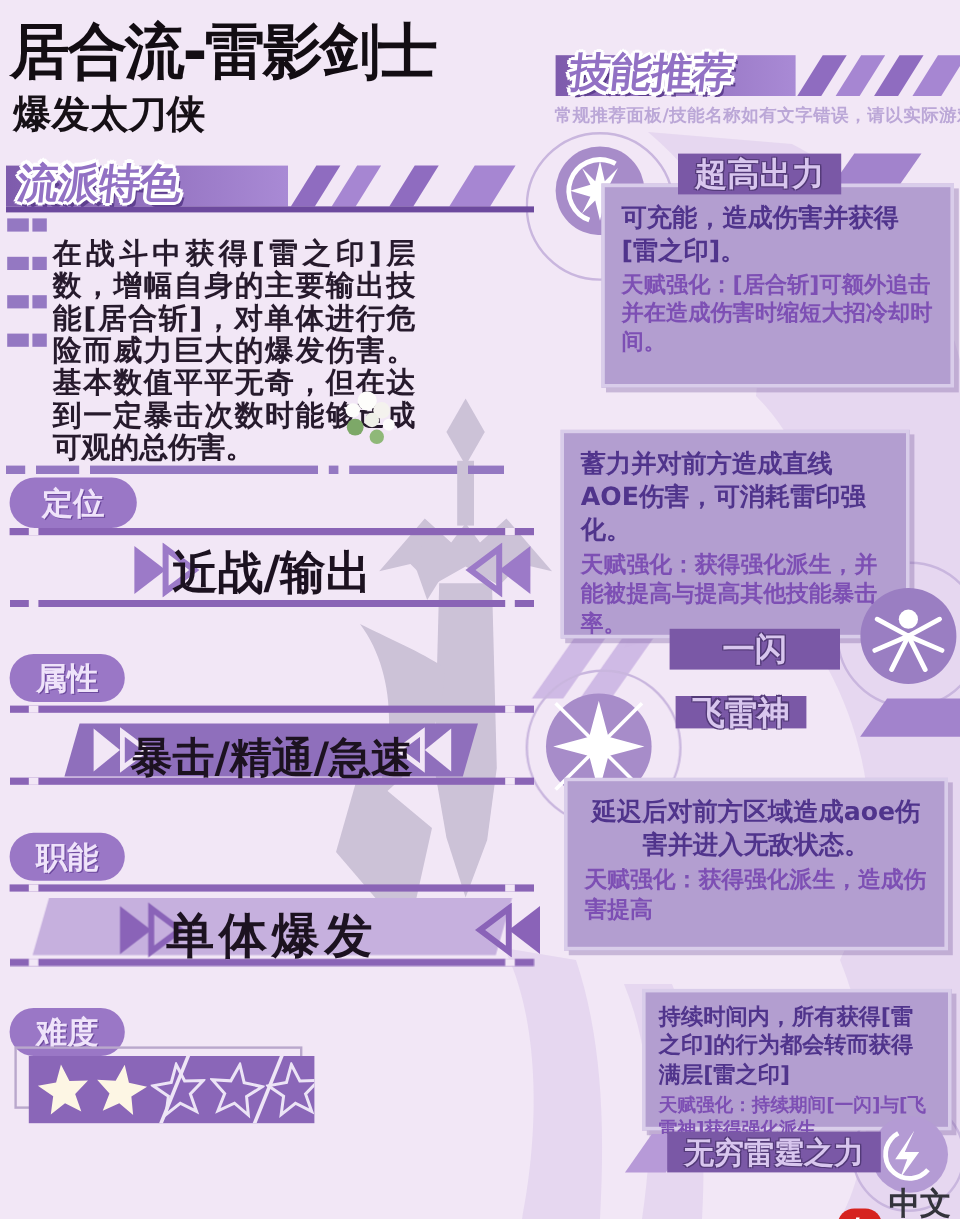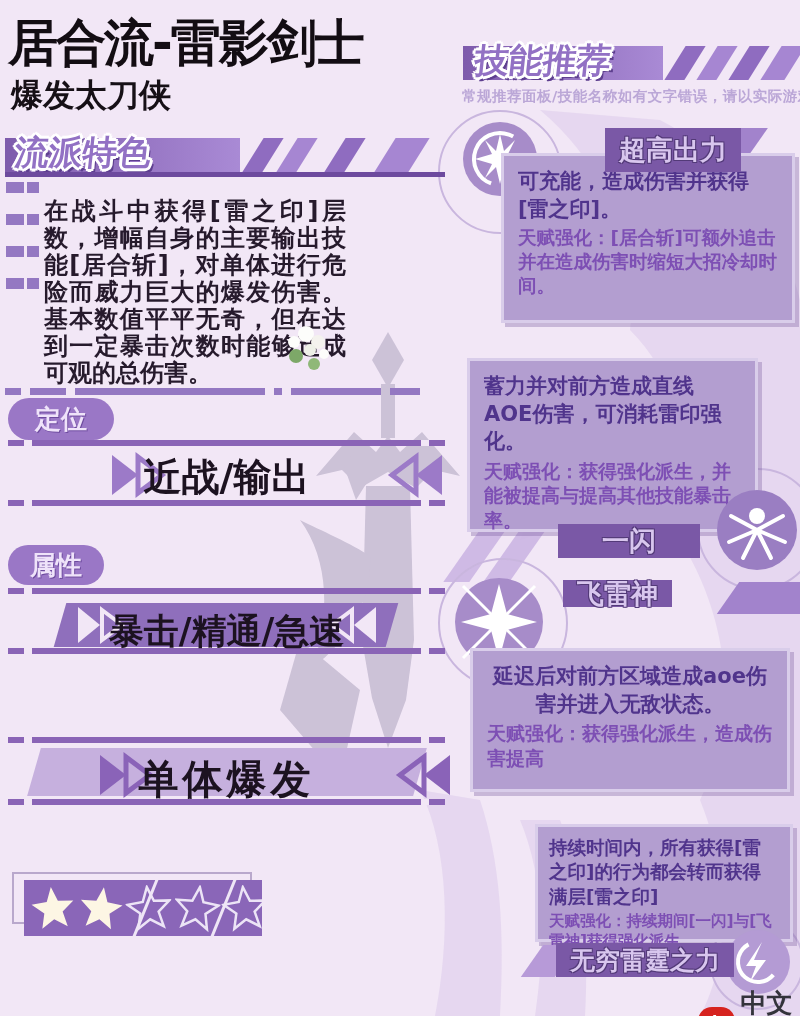--- a/index.html
+++ b/index.html
@@ -172,33 +172,35 @@
     <polygon points="4,2 26,20 4,38" fill="#f2e7f6"></polygon>
       <polygon points="28,5 48,20 28,35" fill="none" stroke="#f2e7f6" stroke-width="4"></polygon>
   </svg>
   <svg class="chev" style="left:324px;top:605px;" width="56" height="40" viewBox="0 0 56 40">
     <polygon points="52,2 30,20 52,38" fill="#f2e7f6"></polygon>
       <polygon points="28,5 8,20 28,35" fill="none" stroke="#f2e7f6" stroke-width="4"></polygon>
   </svg>
   <div class="banner-value" style="top:608px;font-size:35px;">暴击/精通/急速</div>
   <div class="h-line" style="top:648px;"></div>
 
+  <div class="badge" style="left:8px;top:694px;width:96px;height:40px;">职能</div>
   <div class="h-line" style="top:737px;"></div>
   <div class="pgram" style="left:34px;top:748px;width:386px;height:48px;background:#c6b0de;"></div>
   <svg class="chev" style="left:96px;top:752px;" width="64" height="46" viewBox="0 0 64 46">
     <polygon points="4,3 30,23 4,43" fill="#8a63b8"></polygon>
       <polygon points="30,5 54,23 30,41" fill="none" stroke="#8a63b8" stroke-width="5"></polygon>
   </svg>
   <svg class="chev" style="left:390px;top:752px;" width="64" height="46" viewBox="0 0 64 46">
     <polygon points="60,3 34,23 60,43" fill="#8a63b8"></polygon>
       <polygon points="34,5 10,23 34,41" fill="none" stroke="#8a63b8" stroke-width="5"></polygon>
   </svg>
   <div class="banner-value" style="top:752px;font-size:40px;letter-spacing:4px;">单体爆发</div>
   <div class="h-line" style="top:799px;"></div>
 
+  <div class="badge" style="left:8px;top:840px;width:96px;height:40px;">难度</div>
   <div class="diff-outline"></div>
   <div class="diff-box">
     <div class="stars">
         <svg width="46" height="46" viewBox="0 0 46 46" style="transform: rotate(-6deg);">
           <polygon points="23,2 28.6,16.4 44,17.6 32.2,27.6 35.8,42.6 23,34.4 10.2,42.6 13.8,27.6 2,17.6 17.4,16.4" fill="#fdf6e4"></polygon>
         </svg>
         <svg width="46" height="46" viewBox="0 0 46 46" style="transform: rotate(8deg);">
           <polygon points="23,2 28.6,16.4 44,17.6 32.2,27.6 35.8,42.6 23,34.4 10.2,42.6 13.8,27.6 2,17.6 17.4,16.4" fill="#fdf6e4"></polygon>
         </svg>
         <svg width="46" height="46" viewBox="0 0 46 46" style="transform: rotate(-6deg);">
@@ -226,21 +228,21 @@
   <div class="skills-caption">常规推荐面板/技能名称如有文字错误，请以实际游戏为准</div>
 
   <div class="icon-outer" style="left:438px;top:110px;width:124px;height:124px;"></div>
   <div class="icon-inner" style="left:463px;top:122px;width:74px;height:74px;">
     <svg width="74" height="74" viewBox="0 0 74 74">
       <circle cx="37" cy="37" r="26" fill="none" stroke="#fff" stroke-width="4" stroke-dasharray="86 78" transform="rotate(110 37 37)"></circle>
       <polygon fill="#fff" points="37,12 41,29 52,18 45,32 62,37 45,42 52,56 41,45 37,62 33,45 22,56 29,42 12,37 29,32 22,18 33,29"></polygon>
     </svg>
   </div>
   <div class="banner-slash" style="left:700px;top:128px;width:56px;height:34px;"></div>
-  <div class="skill-banner" style="left:565px;top:128px;height:44px;margin-left:40px;">超高出力</div>
+  <div class="skill-banner" style="left:565px;top:128px;height:34px;">超高出力</div>
   <div class="card" style="left:501px;top:153px;width:294px;height:170px;">
     <div class="desc" style="font-size:21px;">可充能，造成伤害并获得[雷之印]。</div>
     <div class="talent" style="font-size:18.5px;">天赋强化：[居合斩]可额外追击并在造成伤害时缩短大招冷却时间。</div>
   </div>
 
   <div class="card" style="left:467px;top:358px;width:291px;height:174px;">
     <div class="desc" style="font-size:21px;">蓄力并对前方造成直线AOE伤害，可消耗雷印强化。</div>
     <div class="talent" style="font-size:19px;">天赋强化：获得强化派生，并能被提高与提高其他技能暴击率。</div>
   </div>
   <div class="deco-chev" style="left:472px;top:500px;width:26px;height:82px;"></div>

